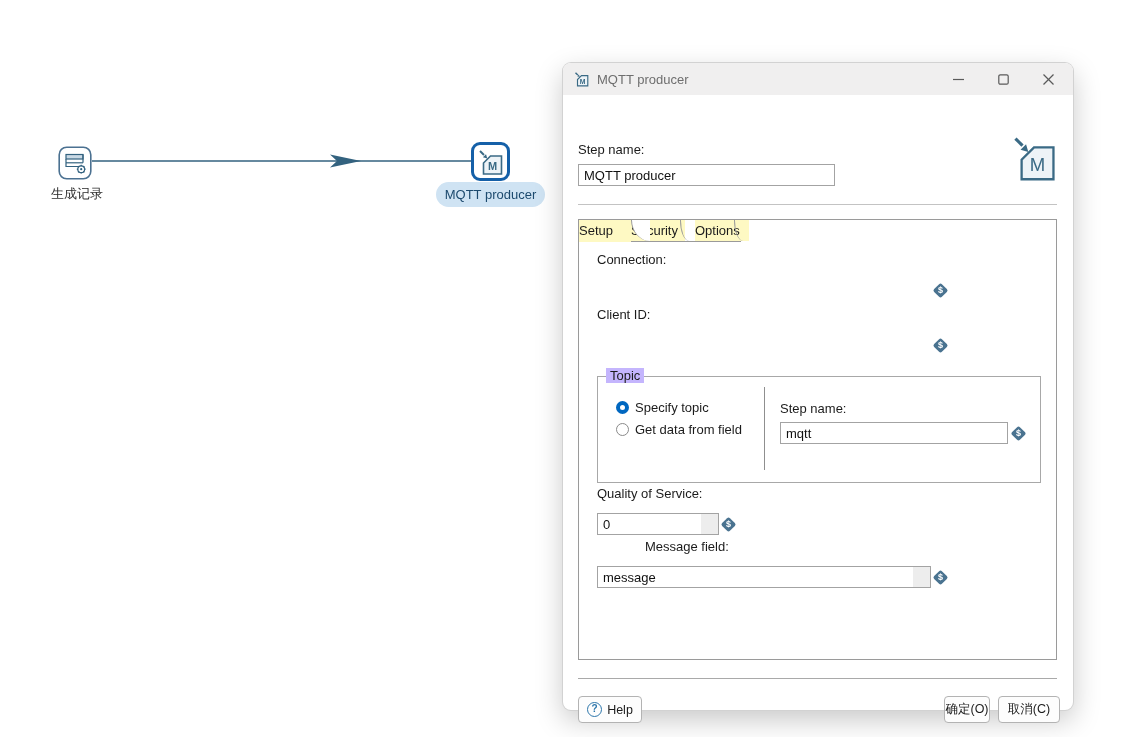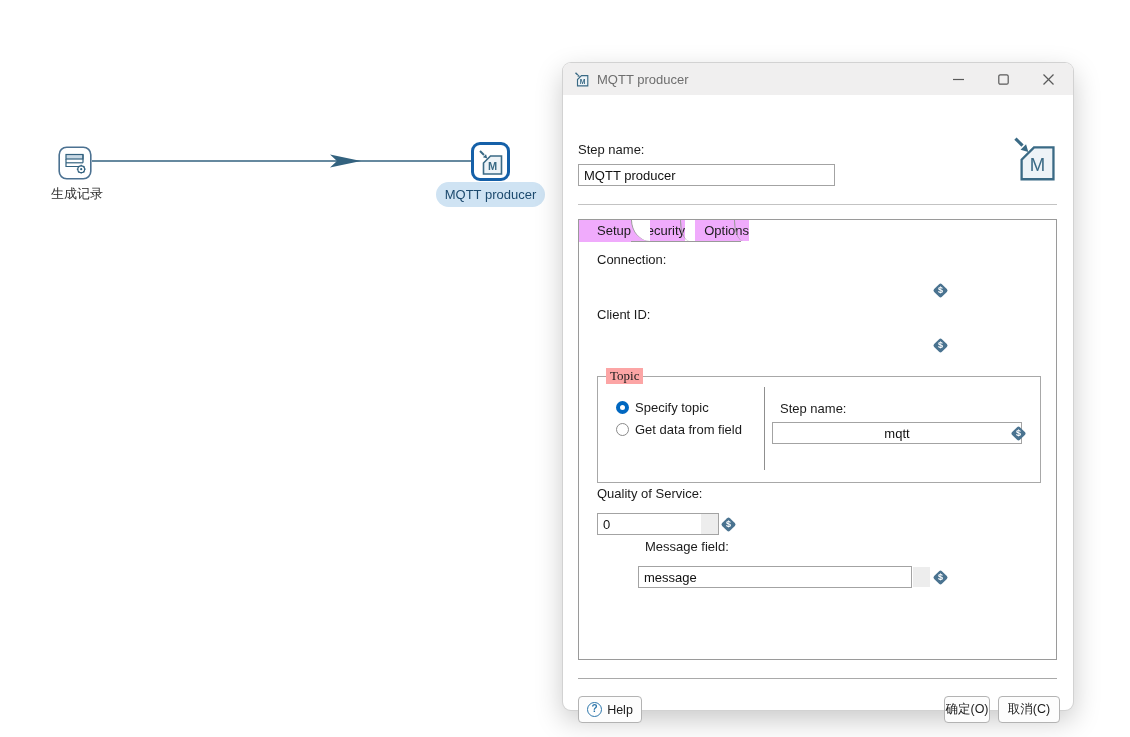--- a/index.html
+++ b/index.html
@@ -37,22 +37,22 @@
          padding:0 5px; font-family:"Liberation Sans",sans-serif; font-size:13px; color:#111; }
   .combo-grey { position:absolute; width:17px; background:#ededed; }
 
   .step-name-input { left:15px; top:69px; width:257px; }
   .big-icon { position:absolute; left:448px; top:38px; }
   .hsep1 { position:absolute; left:15px; top:109px; width:479px; border-top:1px solid #c3c3c3; }
 
   
   .folder { position:absolute; left:15px; top:124px; width:479px; height:441px;
             border:1px solid #9a9a9a; background:#fff; }
-  .tab { position:absolute; top:0; height:21px; line-height:21px; text-align:right;
-         background:#f0abfc; cursor:default; }
+  .tab { position:absolute; top:0; height:21px; line-height:21px; text-align:left;
+         background:#fef9c3; cursor:default; }
   .tab-underline { position:absolute; left:52px; top:21px; width:110px; border-top:1px solid #9a9a9a; }
   .tab-active { left:0; width:52px; height:22px; z-index:3; border-right:none; }
   .tab-swoosh { position:absolute; left:52px; top:0; width:19px; height:21px; z-index:2;
                 background:#fff; border-left:1px solid #9a9a9a;
                 border-bottom-left-radius:19px 21px; }
   .tab-security { left:52px; width:54px; z-index:1; }
   .tab-options  { left:116px; width:54px; z-index:1; }
   .tab-curve { position:absolute; top:0; width:9px; height:21px; z-index:2;
                border-left:1px solid #9a9a9a; border-bottom-left-radius:9px 21px; }
   .curve-security { left:101px; }
@@ -61,21 +61,21 @@
   
   .var-icon { position:absolute; width:15px; height:15px; }
   .var-icon .d { position:absolute; left:2px; top:2px; width:11px; height:11px;
                  background:#4a7390; border-radius:2px; transform:rotate(45deg); }
   .var-icon .s { position:absolute; left:0; top:1px; width:15px; text-align:center;
                  color:#fff; font-size:9px; font-weight:bold; line-height:13px; }
 
   
   .groupbox { position:absolute; left:18px; top:156px; width:444px; height:107px;
               border:1px solid #a8a8a8; }
-  .legend { position:absolute; left:8px; top:-9px; background:#fca5a5; padding:0 4px;font-family:Liberation Serif, serif; }
+  .legend { position:absolute; left:8px; top:-9px; background:#c4b5fd; padding:0 4px; }
   .vdiv { position:absolute; left:166px; top:10px; bottom:12px; border-left:1px solid #8f8f8f; }
   .radio-row { position:absolute; left:18px; display:flex; align-items:center; gap:6px;justify-content:center; }
   .radio { width:13px; height:13px; border-radius:50%; background:#fff; flex:0 0 auto; }
   .radio.sel { border:4px solid #0067c0; }
   .radio.unsel { border:1px solid #8a8a8a; }
 
   
   .hsep2 { position:absolute; left:15px; top:583px; width:479px; border-top:1px solid #a9a9a9; }
   .btn { position:absolute; height:27px; border:1px solid #b3b3b3; border-radius:4px;
          background:#fdfdfd; display:flex; align-items:center; justify-content:center;
@@ -202,37 +202,37 @@
         <div class="vdiv"></div>
         <div class="radio-row" style="top:23px;">
           <span class="radio sel"></span>
           <span>Specify topic</span>
         </div>
         <div class="radio-row" style="top:45px;">
           <span class="radio unsel"></span>
           <span>Get data from field</span>
         </div>
         <div class="lbl" style="left:182px; top:24px;">Step name:</div>
-        <input class="txt" style="left: 174px; top: 45px; width: 250px; text-align: center;" value="mqtt">
+        <input class="txt" style="left: 182px; top: 45px; width: 228px;" value="mqtt">
         <span class="var-icon" style="left:413px; top:49px;">
           <span class="d"></span>
             <span class="s">$</span>
         </span>
       </div>
 
       <div class="lbl" style="left:18px; top:266px;">Quality of Service:</div>
       <input class="txt" style="left: 18px; top: 293px; width: 122px; padding-right: 22px;" value="0">
       <span class="combo-grey" style="left:122px; top:294px; height:20px;"></span>
       <span class="var-icon" style="left:142px; top:297px;">
         <span class="d"></span>
           <span class="s">$</span>
       </span>
 
       <div class="lbl" style="left:18px; top:319px;margin-left:48px;">Message field:</div>
-      <input class="txt" style="left: 18px; top: 346px; width: 274px; padding-right: 10px; margin-left: 41px;" value="message">
+      <input class="txt" style="left: 18px; top: 346px; width: 334px; padding-right: 10px;" value="message">
       <span class="combo-grey" style="left:334px; top:347px; height:20px;"></span>
       <span class="var-icon" style="left:354px; top:350px;">
         <span class="d"></span>
           <span class="s">$</span>
       </span>
     </div>
 
     <div class="hsep2"></div>
 
     <div class="btn help-btn">

